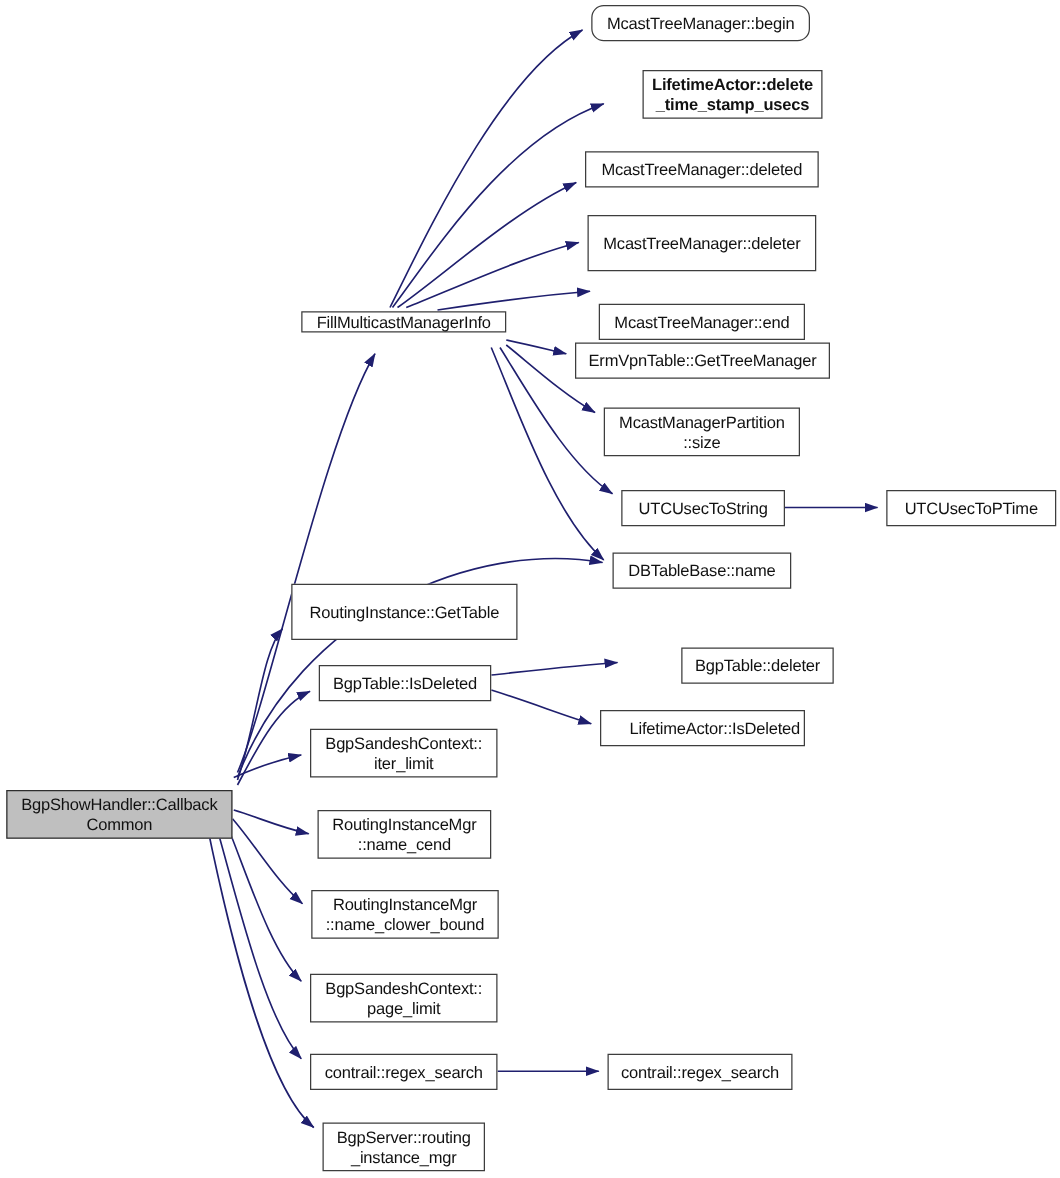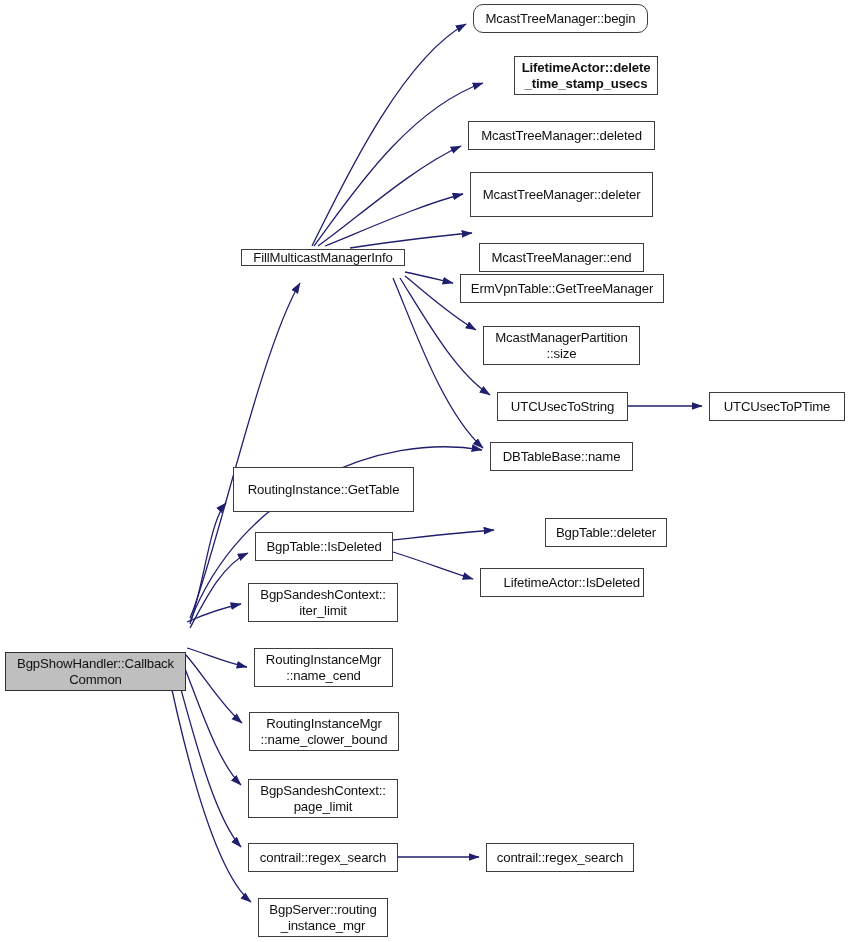--- a/index.html
+++ b/index.html
@@ -82,21 +82,21 @@
         <path d="M 400,278 C 425,318 455,372 490,395" fill="none" stroke="#1f1f6e" stroke-width="1.3" marker-end="url(#arrowhead)"></path>
         <path d="M 393,278 C 415,330 443,412 483,448" fill="none" stroke="#1f1f6e" stroke-width="1.3" marker-end="url(#arrowhead)"></path>
         <path d="M 628,406 L 702,406" fill="none" stroke="#1f1f6e" stroke-width="1.3" marker-end="url(#arrowhead)"></path>
         <path d="M 393,540 C 430,536 465,532 494,530" fill="none" stroke="#1f1f6e" stroke-width="1.3" marker-end="url(#arrowhead)"></path>
         <path d="M 393,552 C 425,562 450,572 473,579" fill="none" stroke="#1f1f6e" stroke-width="1.3" marker-end="url(#arrowhead)"></path>
         <path d="M 398,857 L 479,857" fill="none" stroke="#1f1f6e" stroke-width="1.3" marker-end="url(#arrowhead)"></path>
       </g>
   </svg>
 
   <div id="node-layer">
-      <div class="node current" style="left: 5px; top: 652px; width: 181px; height: 39px;"><span class="label">BgpShowHandler::Callback
+      <div class="node current" style="left: 5px; top: 632px; width: 181px; height: 39px;"><span class="label">BgpShowHandler::Callback
 Common</span></div>
       <div class="node" style="left: 241px; top: 249px; width: 164px; height: 17px;"><span class="label">FillMulticastManagerInfo</span></div>
       <div class="node" style="left: 473px; top: 4px; width: 175px; height: 29px; border-radius: 10px;"><span class="label">McastTreeManager::begin</span></div>
       <div class="node" style="left: 514px; top: 56px; width: 144px; height: 39px; font-weight: bold;"><span class="label">LifetimeActor::delete
 _time_stamp_usecs</span></div>
       <div class="node" style="left: 468px; top: 121px; width: 187px; height: 29px;"><span class="label">McastTreeManager::deleted</span></div>
       <div class="node" style="left: 470px; top: 172px; width: 183px; height: 45px;"><span class="label">McastTreeManager::deleter</span></div>
       <div class="node" style="left: 479px; top: 223px; width: 165px; height: 29px; margin-top: 20px;"><span class="label">McastTreeManager::end</span></div>
       <div class="node" style="left: 460px; top: 274px; width: 204px; height: 29px;"><span class="label">ErmVpnTable::GetTreeManager</span></div>
       <div class="node" style="left: 483px; top: 326px; width: 157px; height: 39px;"><span class="label">McastManagerPartition

